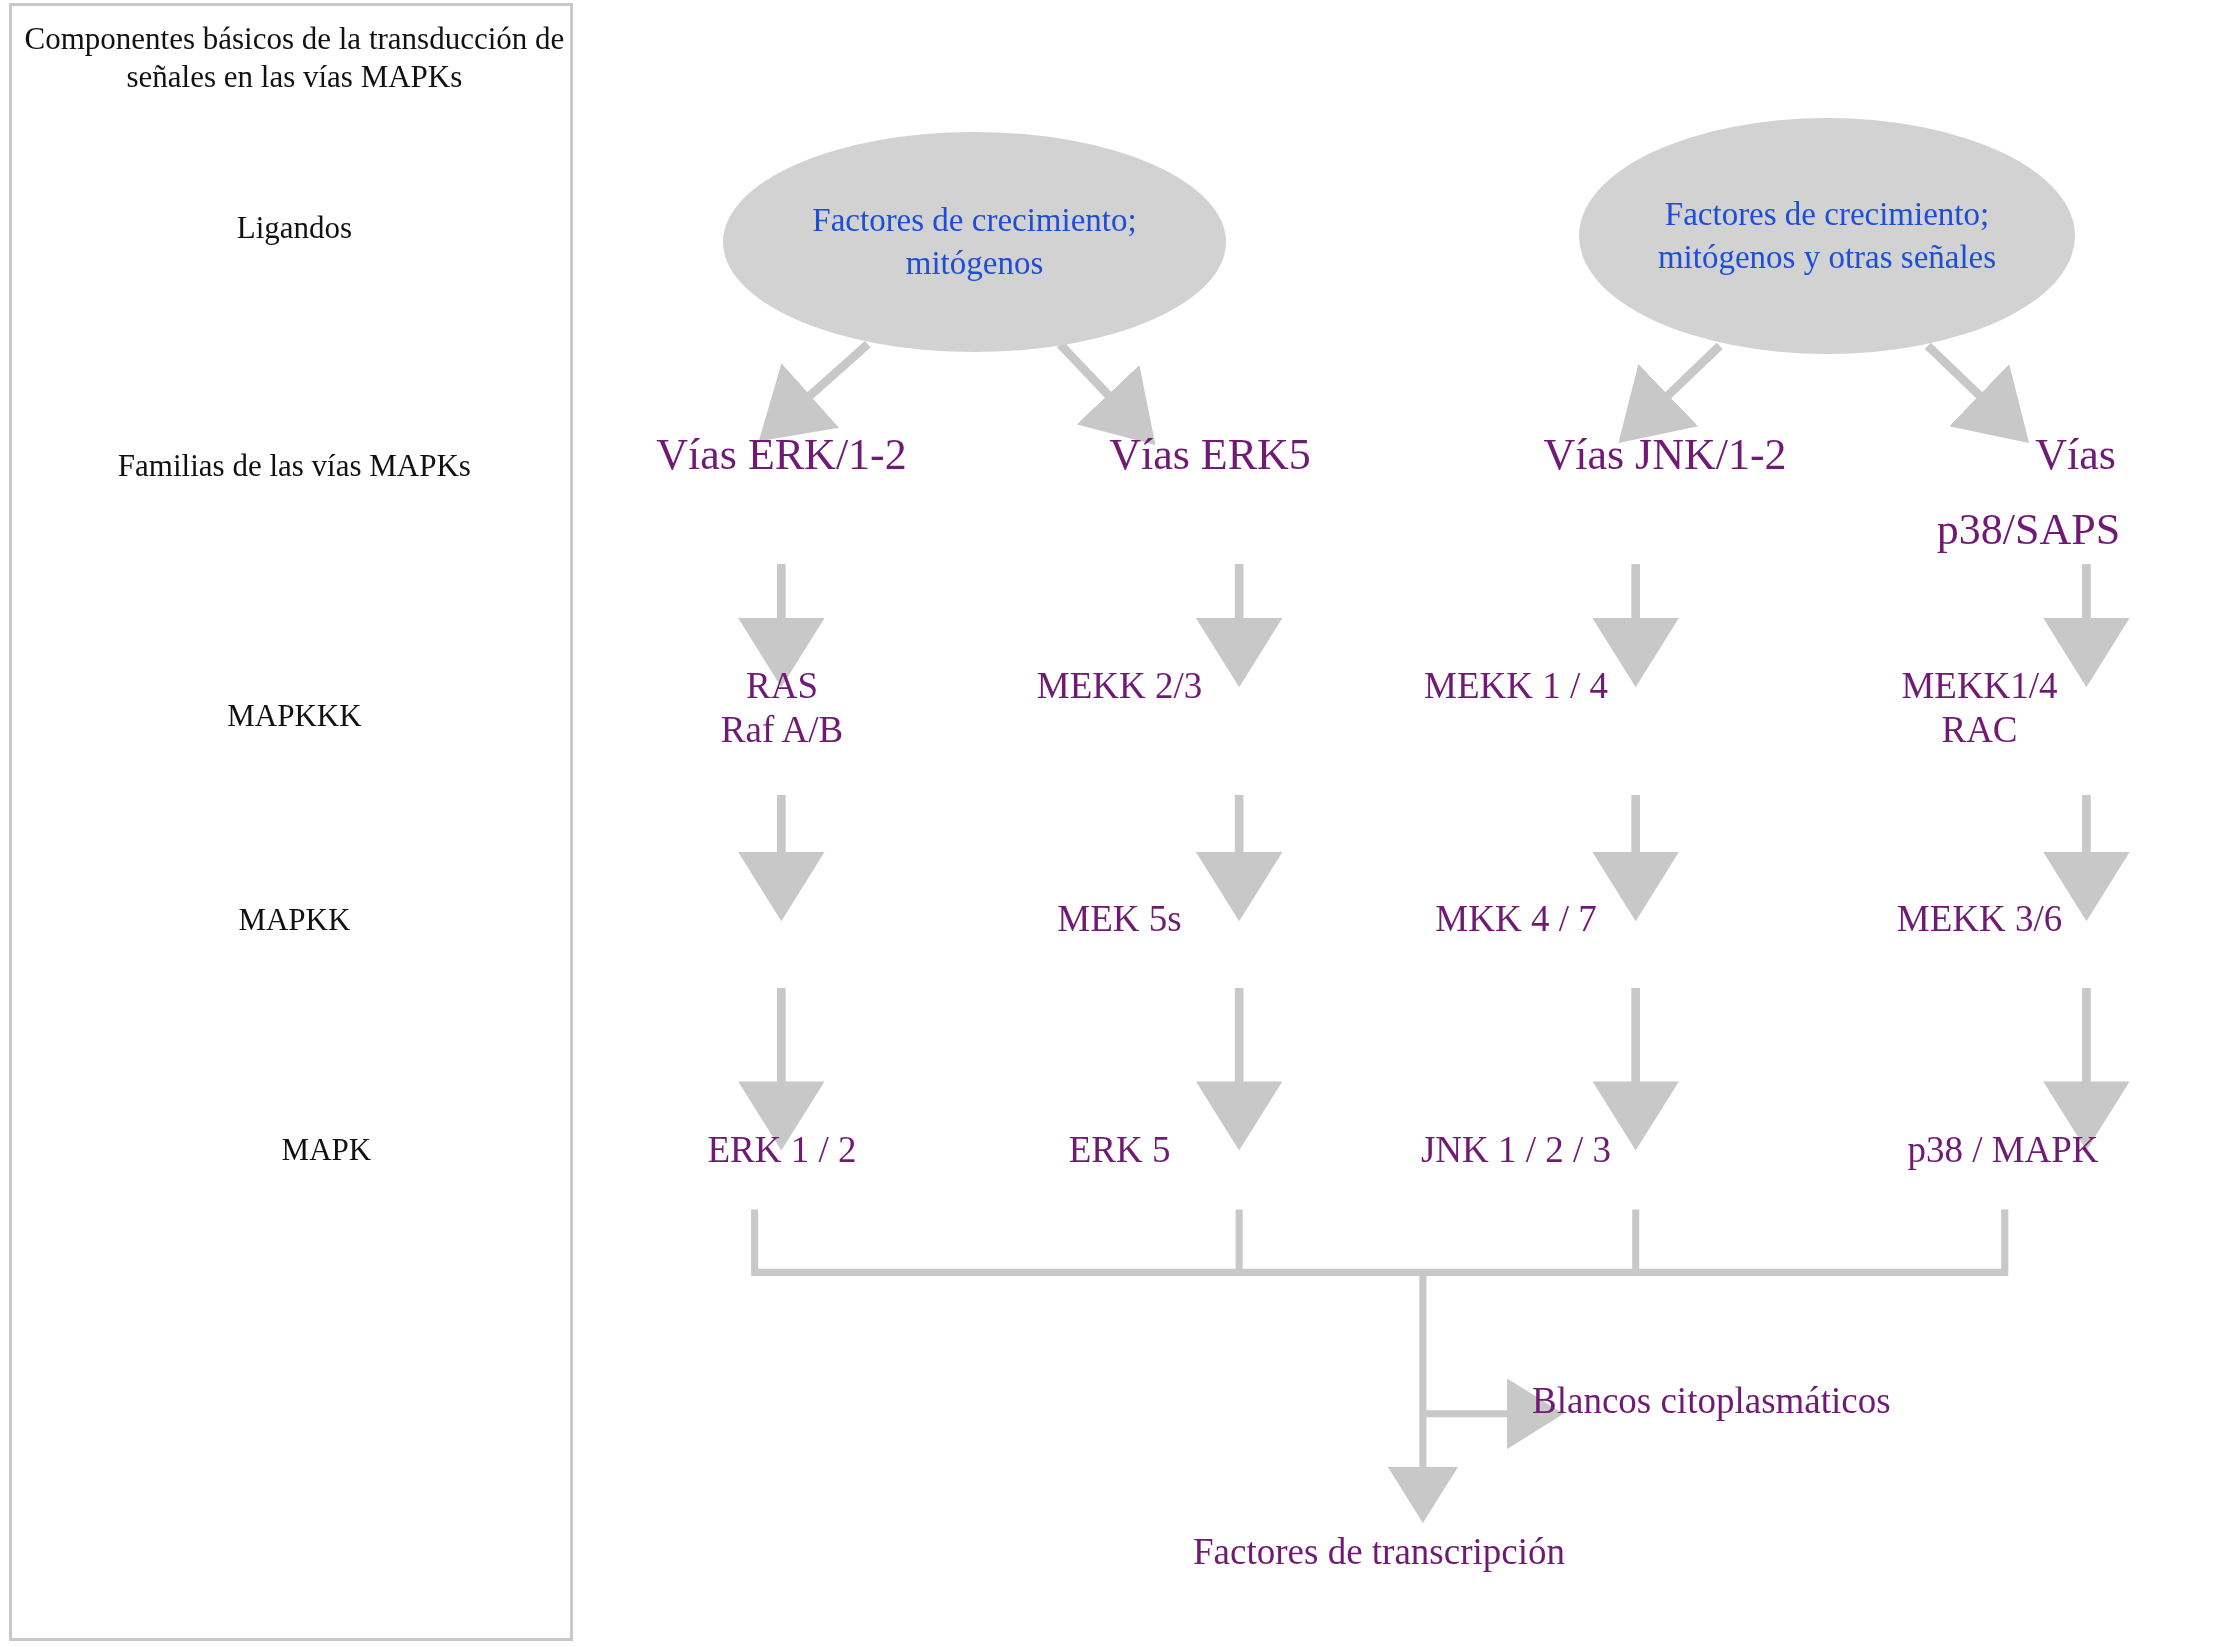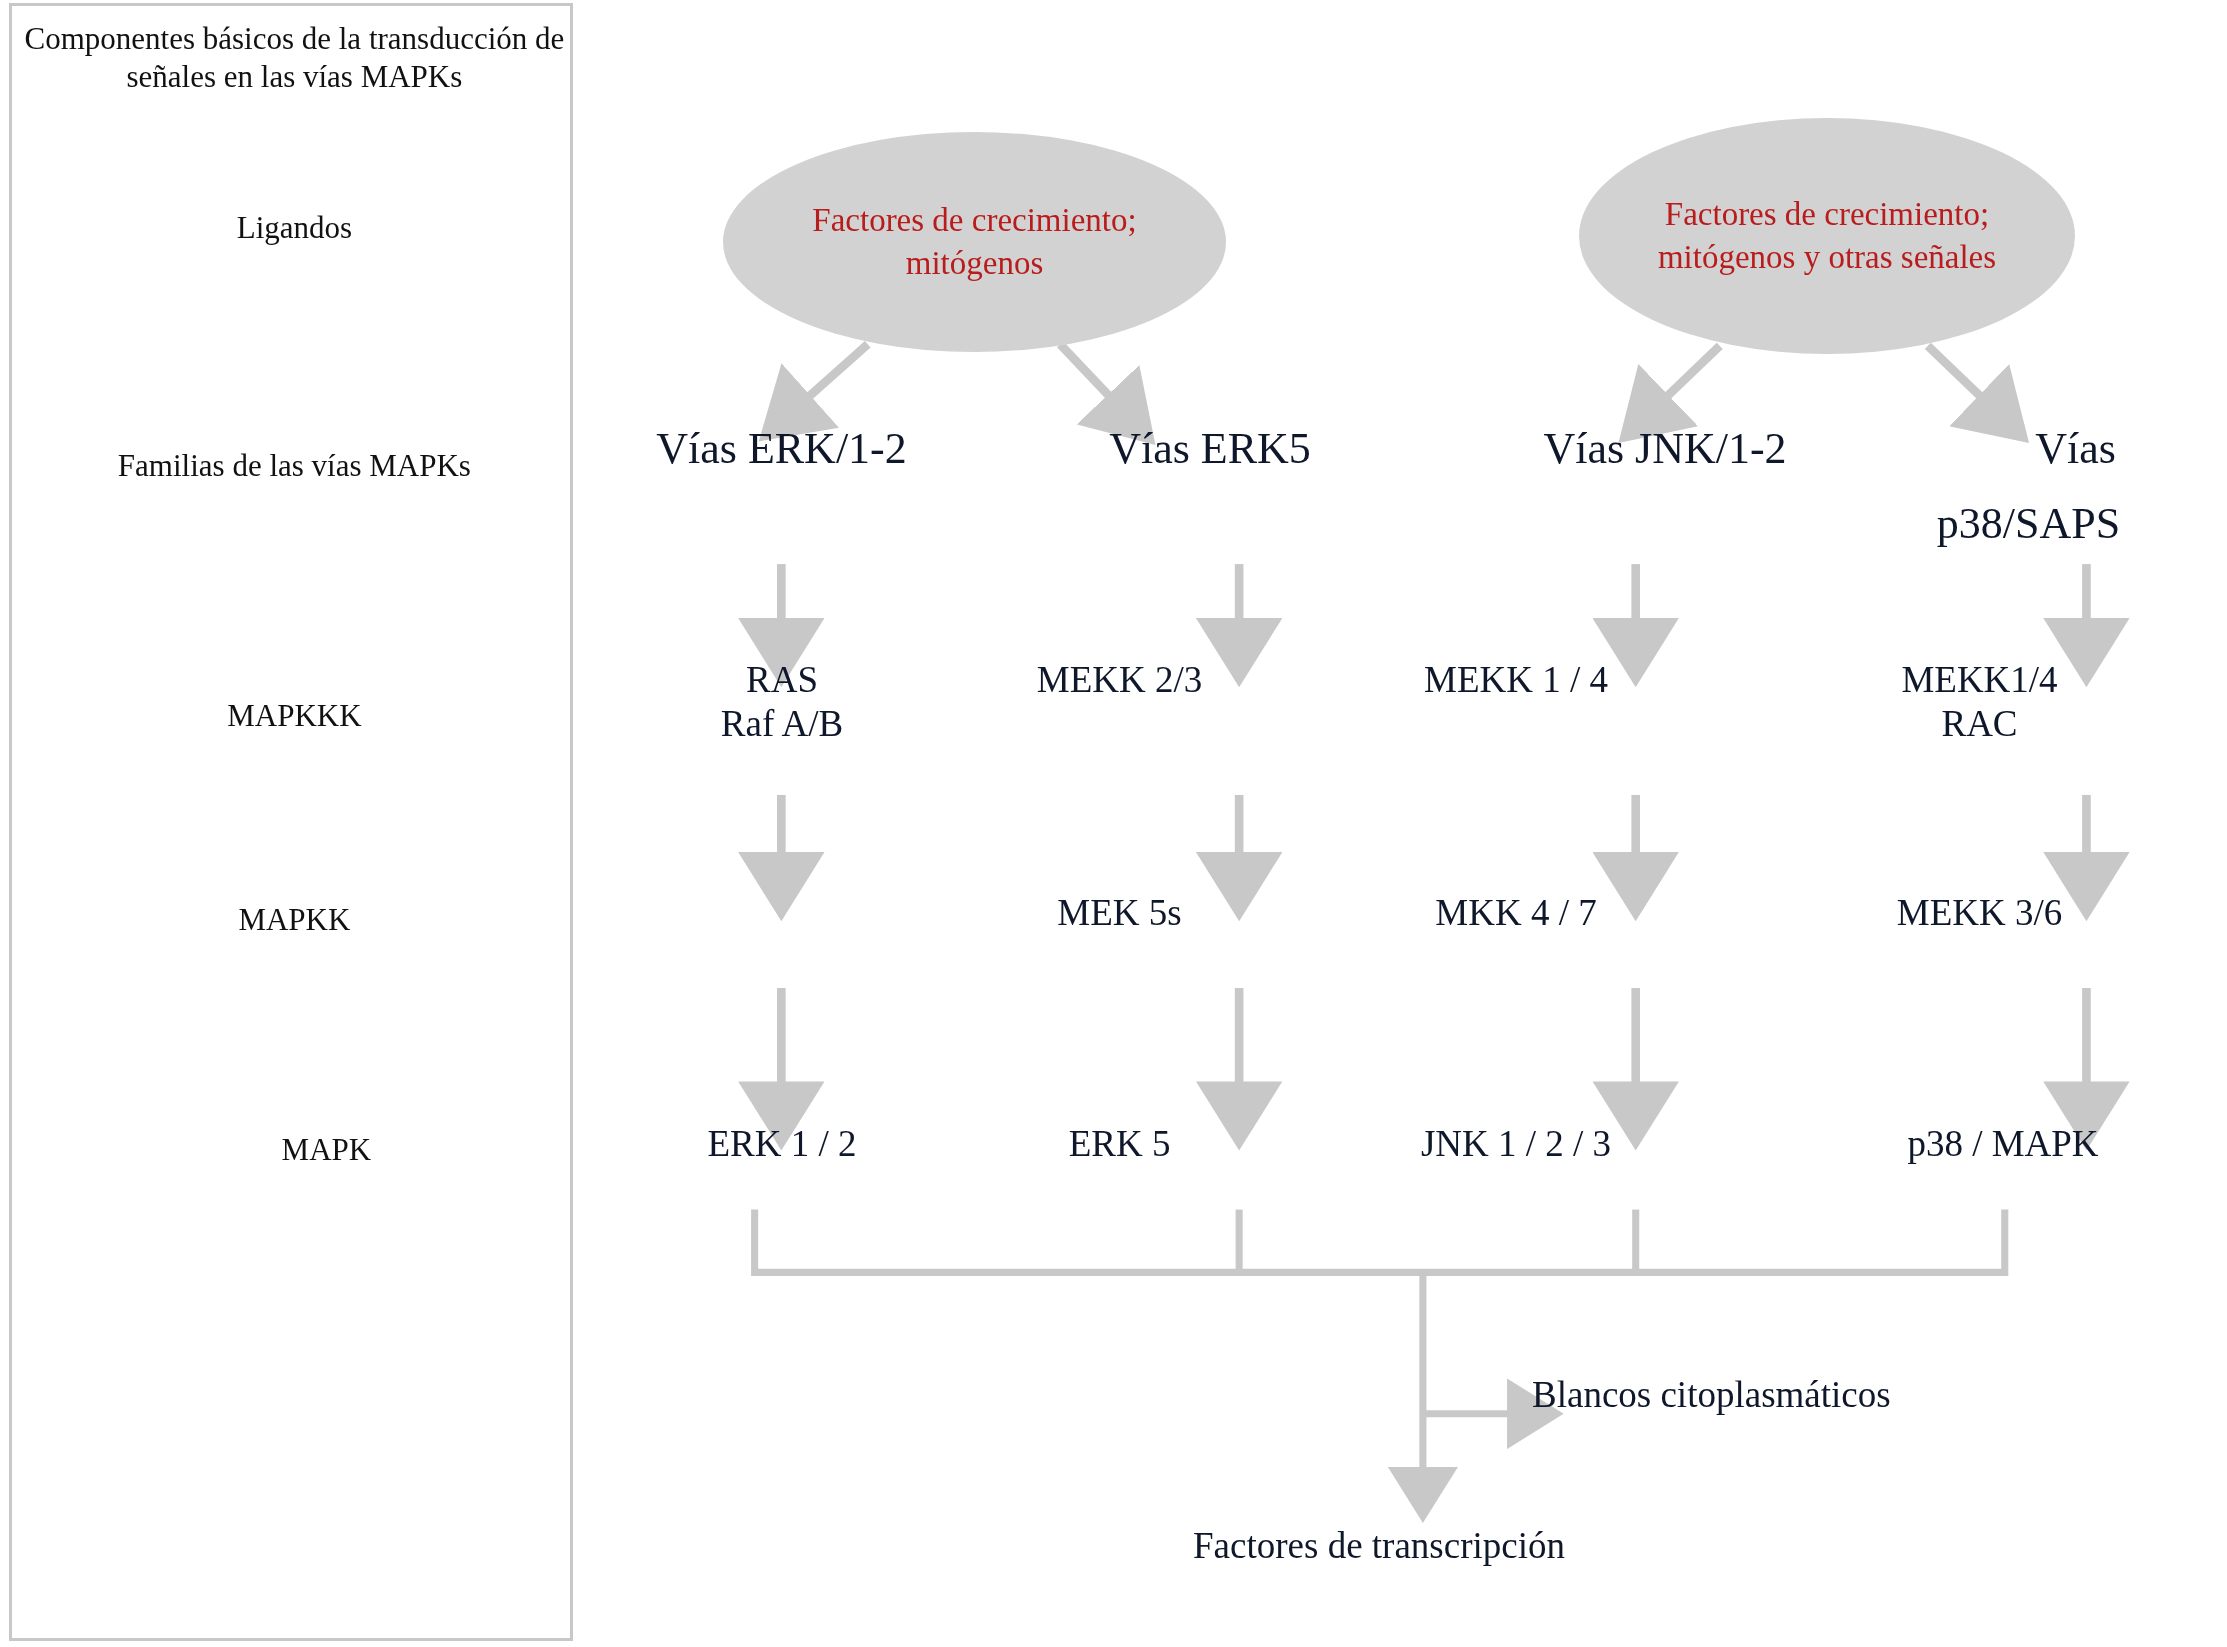--- a/index.html
+++ b/index.html
@@ -55,32 +55,33 @@
     border-radius:50%;
     display:flex;
     align-items:center;
     justify-content:center;
   }
   .ellipse span{
     display:block;
     text-align:center;
     font-size:33px;
     line-height:1.30;
-    color:#b91c1c;
+    color:#1d4ed8;
     padding:0 31px;
   }
   #ellipse-left{ left:723px; top:132px; width:503px; height:220px; }
   #ellipse-right{ left:1579px; top:118px; width:496px; height:236px; }
 
   
   .node{
     position:absolute;
     text-align:center;
-    color:#0f172a;
+    color:#701a75;
     line-height:1.20;
+    margin-top:6px;
   }
   .family{ font-size:44px; }
   .stage-node{ font-size:37px; }
   .terminal{ font-size:37px; }
 
   
   #fam-erk12 { left:581px;  top:423px; width:401px; }
   #fam-erk5  { left:1045px; top:423px; width:330px; }
   #fam-jnk12 { left:1445px; top:423px; width:440px; }
   #fam-p38a  { left:1924px; top:423px; width:303px; }

